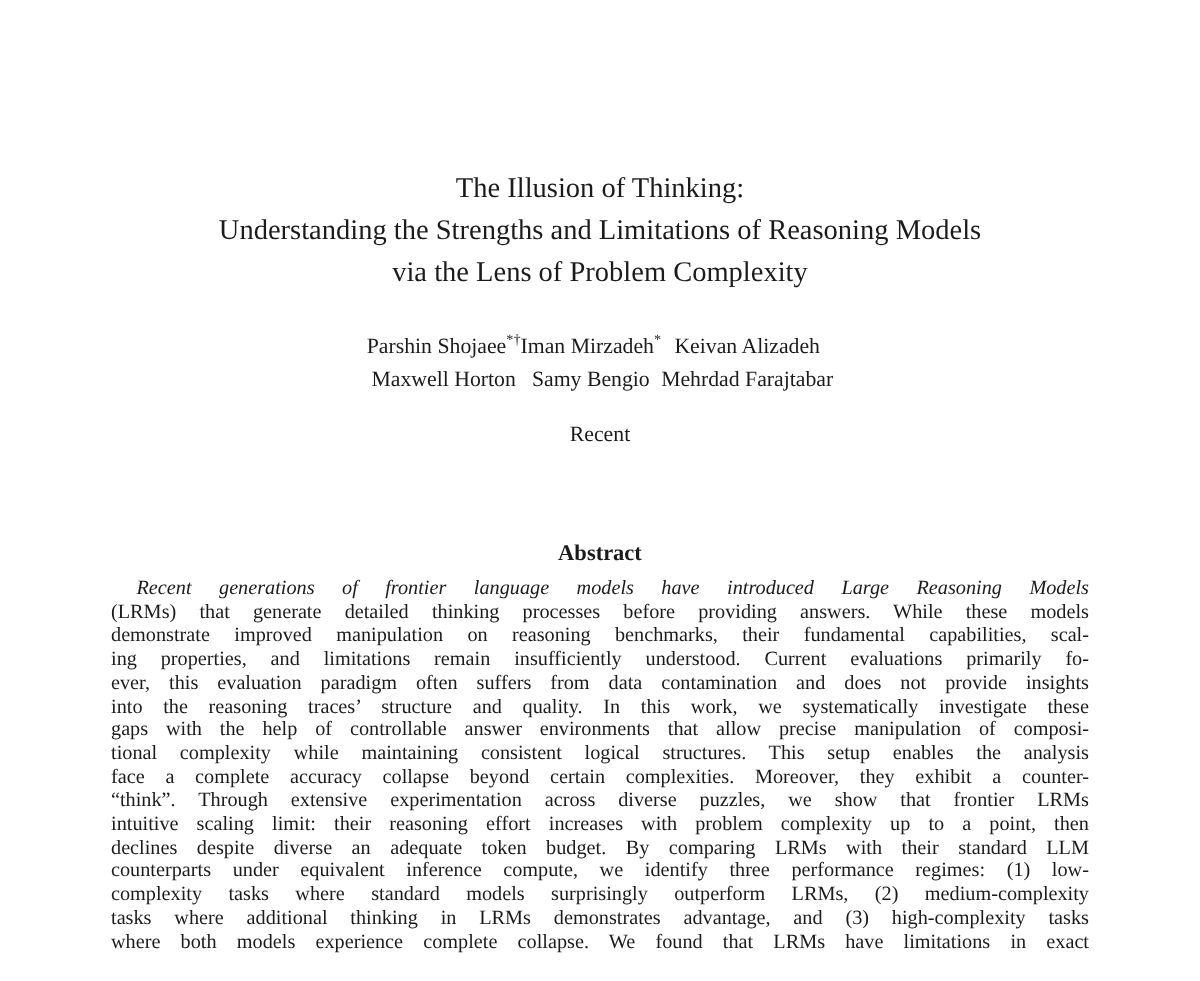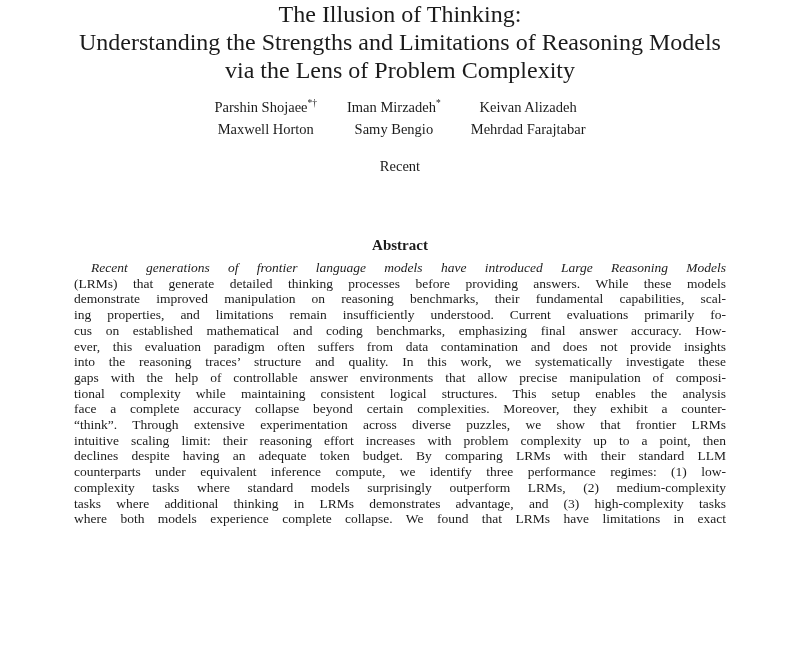--- a/index.html
+++ b/index.html
@@ -13,29 +13,29 @@
     overflow: hidden;
     font-family: "Liberation Serif", "DejaVu Serif", serif;
     color: #1b1b1b;
   }
   .page {
     width: 800px;
     height: 654px;
     position: relative;
   }
   .paper-title {
+    margin-top: 112px;
     text-align: center;
-    font-size: 24px;
+    font-size: 19px;
     line-height: 28px;
   }
   .authors-grid {
-    margin-top: 12px;
+    margin-top: 24px;
     display: grid;
     grid-template-columns: auto auto auto;
-    column-gap: 30px;
     justify-content: center;
     text-align: center;
     font-size: 14.5px;
     line-height: 22px;
   }
   .author-cell sup {
     font-size: 9.5px;
     line-height: 0;
   }
   .affiliation {
@@ -90,28 +90,27 @@
 
   <div class="affiliation">Recent</div>
 
   <div class="abstract-heading">Abstract</div>
 
   <div class="abstract-body">
     <div class="abs-line indent">Recent generations of frontier language models have introduced Large Reasoning Models</div>
     <div class="abs-line">(LRMs) that generate detailed thinking processes before providing answers. While these models</div>
     <div class="abs-line">demonstrate improved manipulation on reasoning benchmarks, their fundamental capabilities, scal-</div>
     <div class="abs-line">ing properties, and limitations remain insufficiently understood. Current evaluations primarily fo-</div>
-    <div class="abs-line">cus on established mathematical and coding benchmarks, emphasizing final answer accuracy. How-</div>
     <div class="abs-line">ever, this evaluation paradigm often suffers from data contamination and does not provide insights</div>
     <div class="abs-line">into the reasoning traces’ structure and quality. In this work, we systematically investigate these</div>
     <div class="abs-line">gaps with the help of controllable answer environments that allow precise manipulation of composi-</div>
     <div class="abs-line">tional complexity while maintaining consistent logical structures. This setup enables the analysis</div>
     <div class="abs-line">face a complete accuracy collapse beyond certain complexities. Moreover, they exhibit a counter-</div>
     <div class="abs-line">“think”. Through extensive experimentation across diverse puzzles, we show that frontier LRMs</div>
     <div class="abs-line">intuitive scaling limit: their reasoning effort increases with problem complexity up to a point, then</div>
-    <div class="abs-line">declines despite having an adequate token budget. By comparing LRMs with their standard LLM</div>
+    <div class="abs-line">declines despite diverse an adequate token budget. By comparing LRMs with their standard LLM</div>
     <div class="abs-line">counterparts under equivalent inference compute, we identify three performance regimes: (1) low-</div>
     <div class="abs-line">complexity tasks where standard models surprisingly outperform LRMs, (2) medium-complexity</div>
     <div class="abs-line">tasks where additional thinking in LRMs demonstrates advantage, and (3) high-complexity tasks</div>
     <div class="abs-line">where both models experience complete collapse. We found that LRMs have limitations in exact</div>
   </div>
 
 </div>
 
 </body></html>

